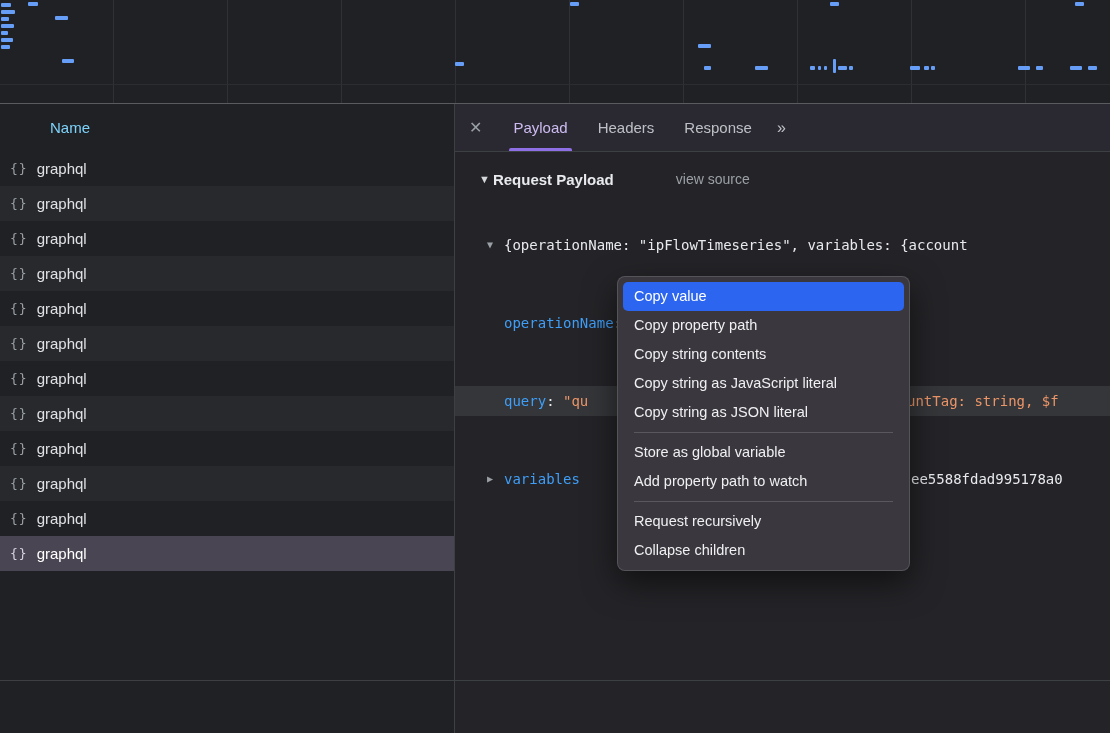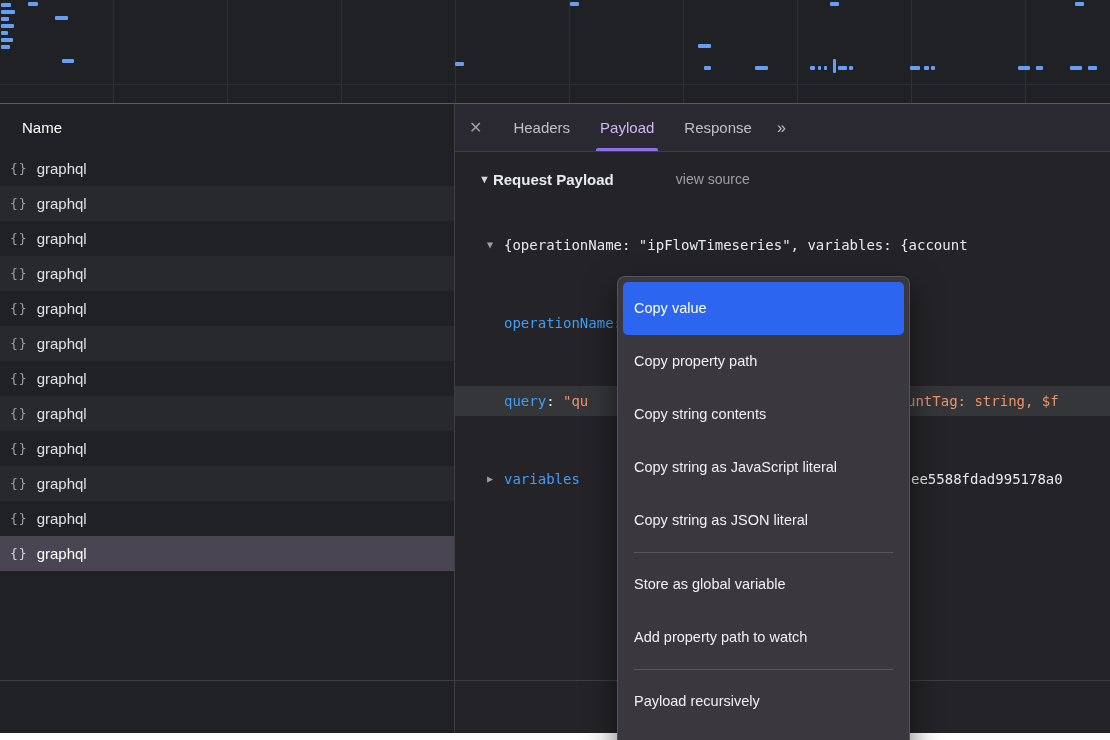--- a/index.html
+++ b/index.html
@@ -12,21 +12,21 @@
   .ov-grid{position:absolute;inset:0;
            background-image:repeating-linear-gradient(to right,transparent 0,transparent 113px,#303134 113px,#303134 114px);}
   .ov-hline{position:absolute;left:0;top:84px;width:100%;height:1px;background:#2c2d31;}
   .ov-bars{position:absolute;inset:0;}
   .ov-bar{position:absolute;background:var(--bar,#669df6);border-radius:1px;}
 
   
   .main{position:absolute;left:0;top:104px;width:1110px;height:636px;display:flex;}
   .left-panel{width:455px;flex:none;box-sizing:border-box;border-right:1px solid var(--divider,#3c4043);
               background:var(--panel-bg,#202124);}
-  .col-header{height:47px;display:flex;align-items:center;padding-left:22px;font-size:15px;color:#ffffff;}
+  .col-header{height:47px;display:flex;align-items:center;padding-left:22px;font-size:15px;color:#7dd3fc;margin-left:28px;}
   .req-row{height:35px;display:flex;align-items:center;padding-left:10px;gap:9px;font-size:15px;color:#dfe1e5;cursor:default;}
   .req-row.alt{background:var(--alt-row,#27292c);}
   .req-row.selected{background:var(--selected-row,#4a4552);color:#ffffff;}
   .req-icon{font-family:"DejaVu Sans Mono",monospace;font-size:13px;color:var(--muted,#9aa0a6);letter-spacing:1px;}
   .req-row.selected .req-icon{color:#d8d3e2;}
 
   .right-panel{flex:1;background:var(--detail-bg,#242428);display:flex;flex-direction:column;overflow:hidden;}
   .tabs-bar{height:47px;flex:none;display:flex;align-items:center;padding-left:14px;
             background:var(--header-bg,#2a2931);border-bottom:1px solid var(--divider,#3c4043);}
   .close-x{color:var(--muted,#9aa0a6);font-size:16px;margin-right:10px;cursor:pointer;}
@@ -55,21 +55,21 @@
   .frag-right{position:absolute;left:452px;top:0;}
   .frag-right2{position:absolute;left:456px;top:0;color:#e8eaed;text-align:right;}
 
   
   .footer-line{position:absolute;left:0;top:680px;width:1110px;height:1px;background:var(--divider,#3c4043);z-index:5;}
   .bottom-strip{position:absolute;left:0;bottom:0;width:1110px;height:7px;background:#ffffff;z-index:6;}
 
   .context-menu{position:absolute;left:617px;top:276px;width:293px;box-sizing:border-box;
                 background:var(--menu-bg,#3a383e);border:1px solid rgba(255,255,255,0.14);border-radius:8px;
                 padding:5px 0;box-shadow:0 12px 32px rgba(0,0,0,0.55);z-index:20;}
-  .menu-item{height:29px;line-height:29px;margin:0 5px;padding:12px 11px;border-radius:5px;
+  .menu-item{height:29px;line-height:29px;margin:0 5px;padding:0 11px;border-radius:5px;
              color:#f0f0f2;font-size:14.5px;cursor:default;}
   .menu-item.highlighted{background:var(--menu-highlight,#2b65f0);color:#ffffff;}
   .menu-sep{height:1px;margin:5px 16px;background:rgba(255,255,255,0.16);}
 </style>
 </head>
 <body>
 
 <div class="devtools">
 
   <div class="overview">
@@ -163,22 +163,22 @@
             <span class="req-label">graphql</span>
           </div>
         </div>
     </div>
 
     <div class="right-panel">
 
       <div class="tabs-bar">
         <span class="close-x">✕</span>
         <div class="tabs">
+            <div class="tab selected">Payload</div>
             <div class="tab">Headers</div>
-            <div class="tab selected">Payload</div>
             <div class="tab">Response</div>
           </div>
         <span class="overflow">»</span>
       </div>
 
       <div class="payload">
         <div class="section-row">
             <span class="tri">▼</span>
             <span class="section-title">Request Payload</span>
             <span class="view-source">view source</span>
@@ -204,16 +204,16 @@
   <div class="context-menu">
       <div class="menu-item highlighted">Copy value</div>
       <div class="menu-item">Copy property path</div>
       <div class="menu-item">Copy string contents</div>
       <div class="menu-item">Copy string as JavaScript literal</div>
       <div class="menu-item">Copy string as JSON literal</div>
       <div class="menu-sep"></div>
       <div class="menu-item">Store as global variable</div>
       <div class="menu-item">Add property path to watch</div>
       <div class="menu-sep"></div>
-      <div class="menu-item">Payload recursively</div>
+      <div class="menu-item">Request recursively</div>
       <div class="menu-item">Collapse children</div>
     </div>
 </div>
 
 </body></html>

